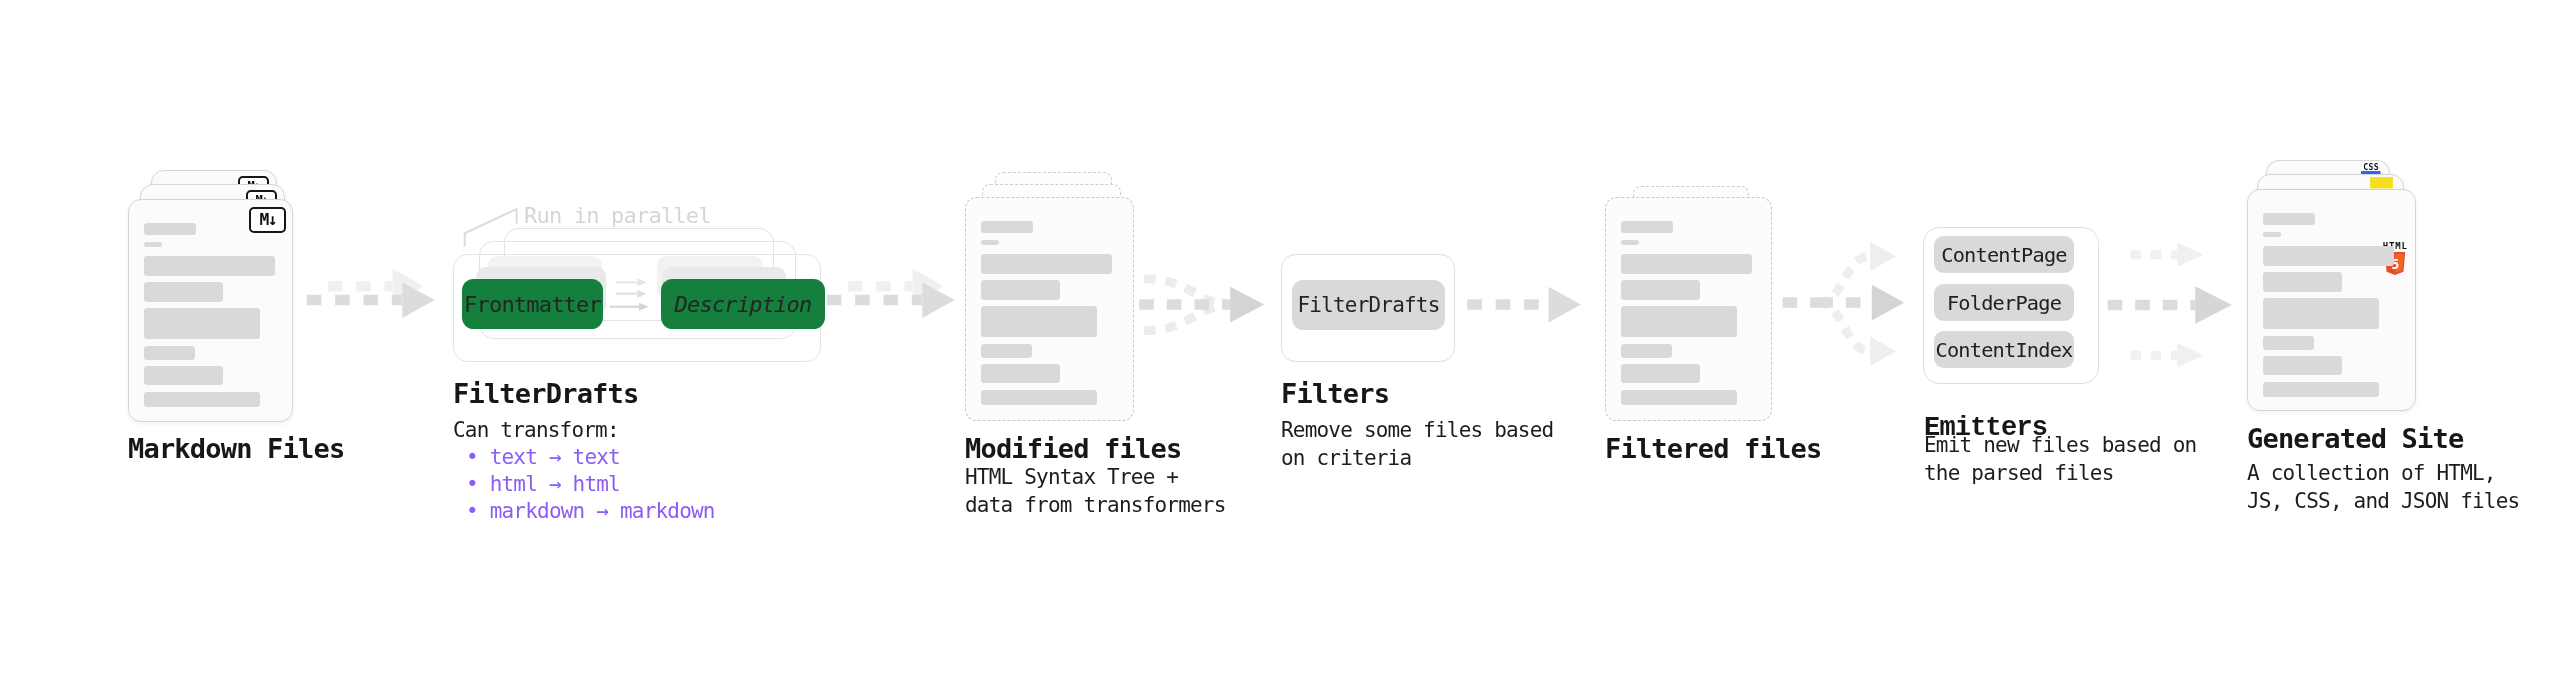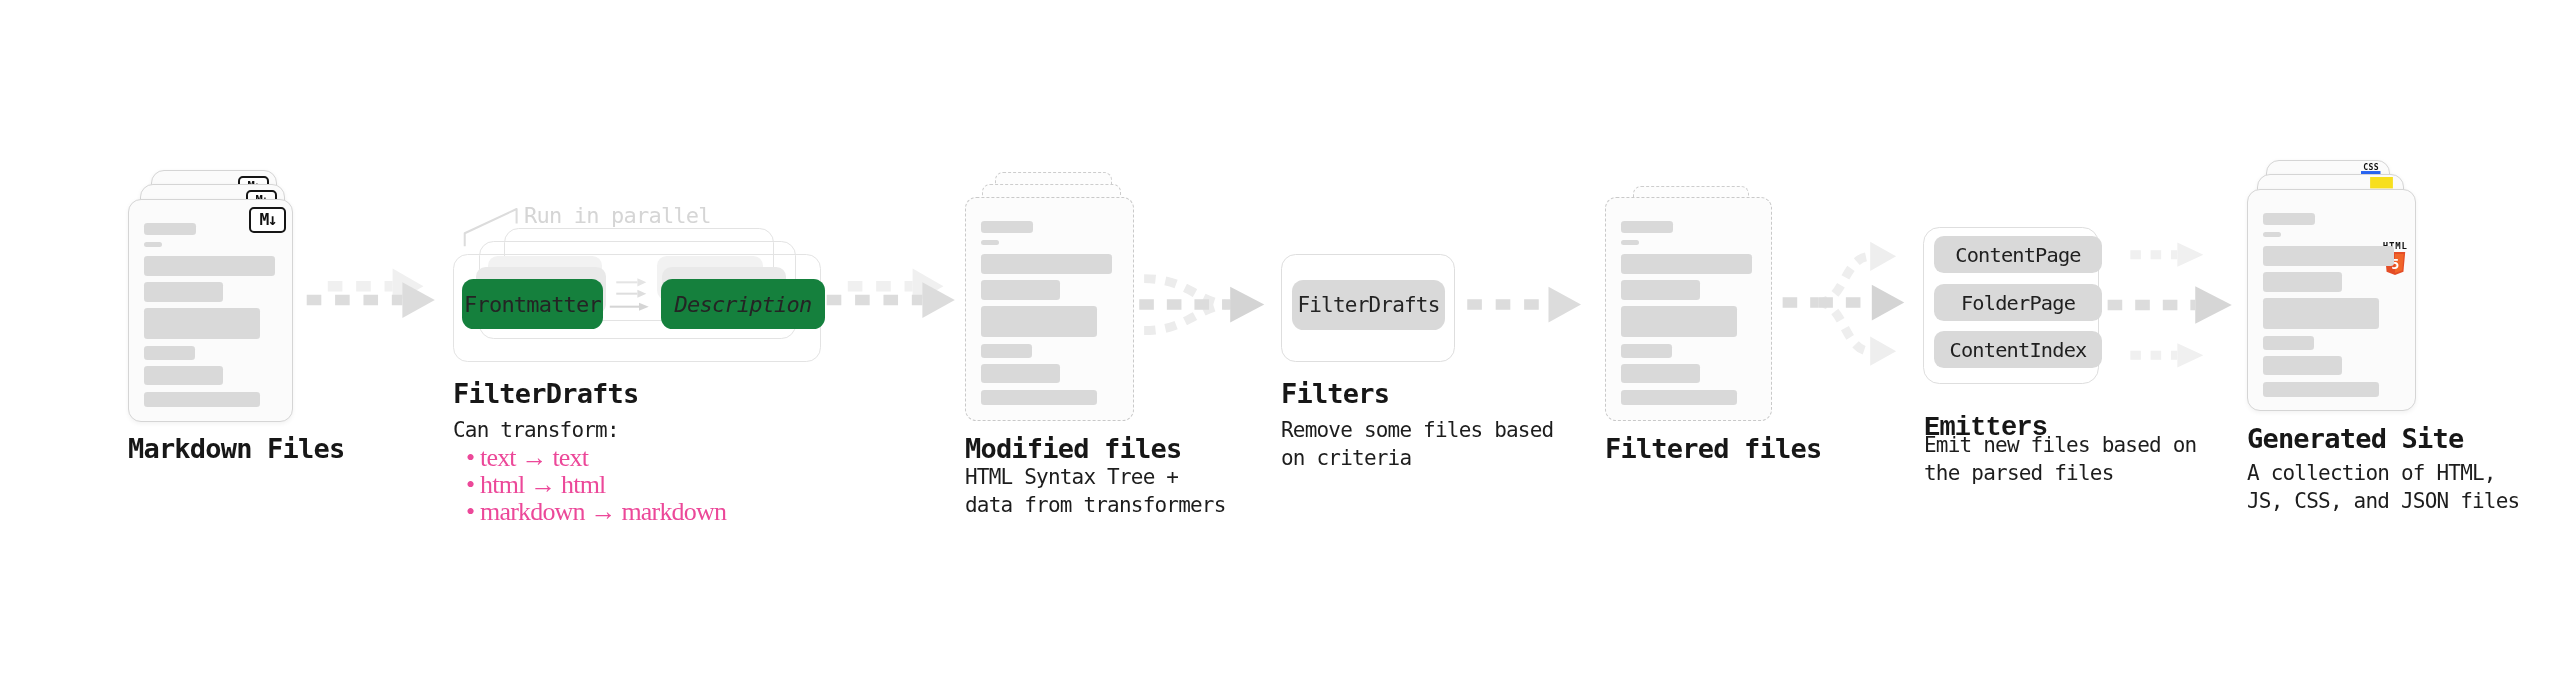--- a/index.html
+++ b/index.html
@@ -22,21 +22,21 @@
   }
   .sub{
     position:absolute;
     font-size:21px;
     color:#1d1d1d;
     line-height:28px;
     white-space:pre-line;
     letter-spacing:-0.8px;
   }
   .subhead{font-size:21px;color:#1d1d1d;line-height:28px;letter-spacing:-0.8px;}
-  .bullet{font-size:26px;color:#ec4899;line-height:27px;padding-left:13px;letter-spacing:-0.8px;white-space:pre;font-family:Liberation Serif, serif;}
+  .bullet{font-size:21px;color:#8b5cf6;line-height:27px;padding-left:13px;letter-spacing:-0.8px;white-space:pre;}
   .doc-card{
     position:absolute;
     background:#fbfbfb;
     border:1.6px solid #d5d5d5;
     border-radius:13px;
     box-shadow:0 1.6px 4.1px rgba(0,0,0,0.05);
   }
   .doc-card.dashed{border:1.6px dashed #c9c9c9;background:#fcfcfc;box-shadow:none;border-radius:11.4px;}
   .tab{
     position:absolute;
@@ -63,21 +63,21 @@
   }
   .md-badge.sm{width:27px;height:17px;font-size:12.2px;border-width:2px;top:4.9px;right:7.3px;}
   .obox{position:absolute;border:1.6px solid #e3e3e3;border-radius:14.6px;}
   .pill{
     position:absolute;background:#15803d;border-radius:11.4px;
     display:flex;align-items:center;justify-content:center;
     font-size:22px;color:#242424;letter-spacing:-0.8px;
   }
   .gpill{position:absolute;border-radius:9.8px;}
   .mini-pill{
-    position:absolute;left:1934px;width:168px;height:37px;
+    position:absolute;left:1934px;width:140px;height:37px;
     background:#d9d9d9;border-radius:9.8px;
     display:flex;align-items:center;justify-content:center;
     font-size:20.3px;color:#202020;letter-spacing:-0.8px;
   }
   .note{position:absolute;font-size:22px;color:#d5d5d5;letter-spacing:-0.8px;}
   .h5-badge{
     position:absolute;top:8.1px;right:7.3px;
     display:flex;flex-direction:column;align-items:center;gap:0.8px;margin-top:44px;
   }
   .h5-word{font-size:9px;font-weight:bold;color:#111;letter-spacing:0.8px;line-height:1;}

